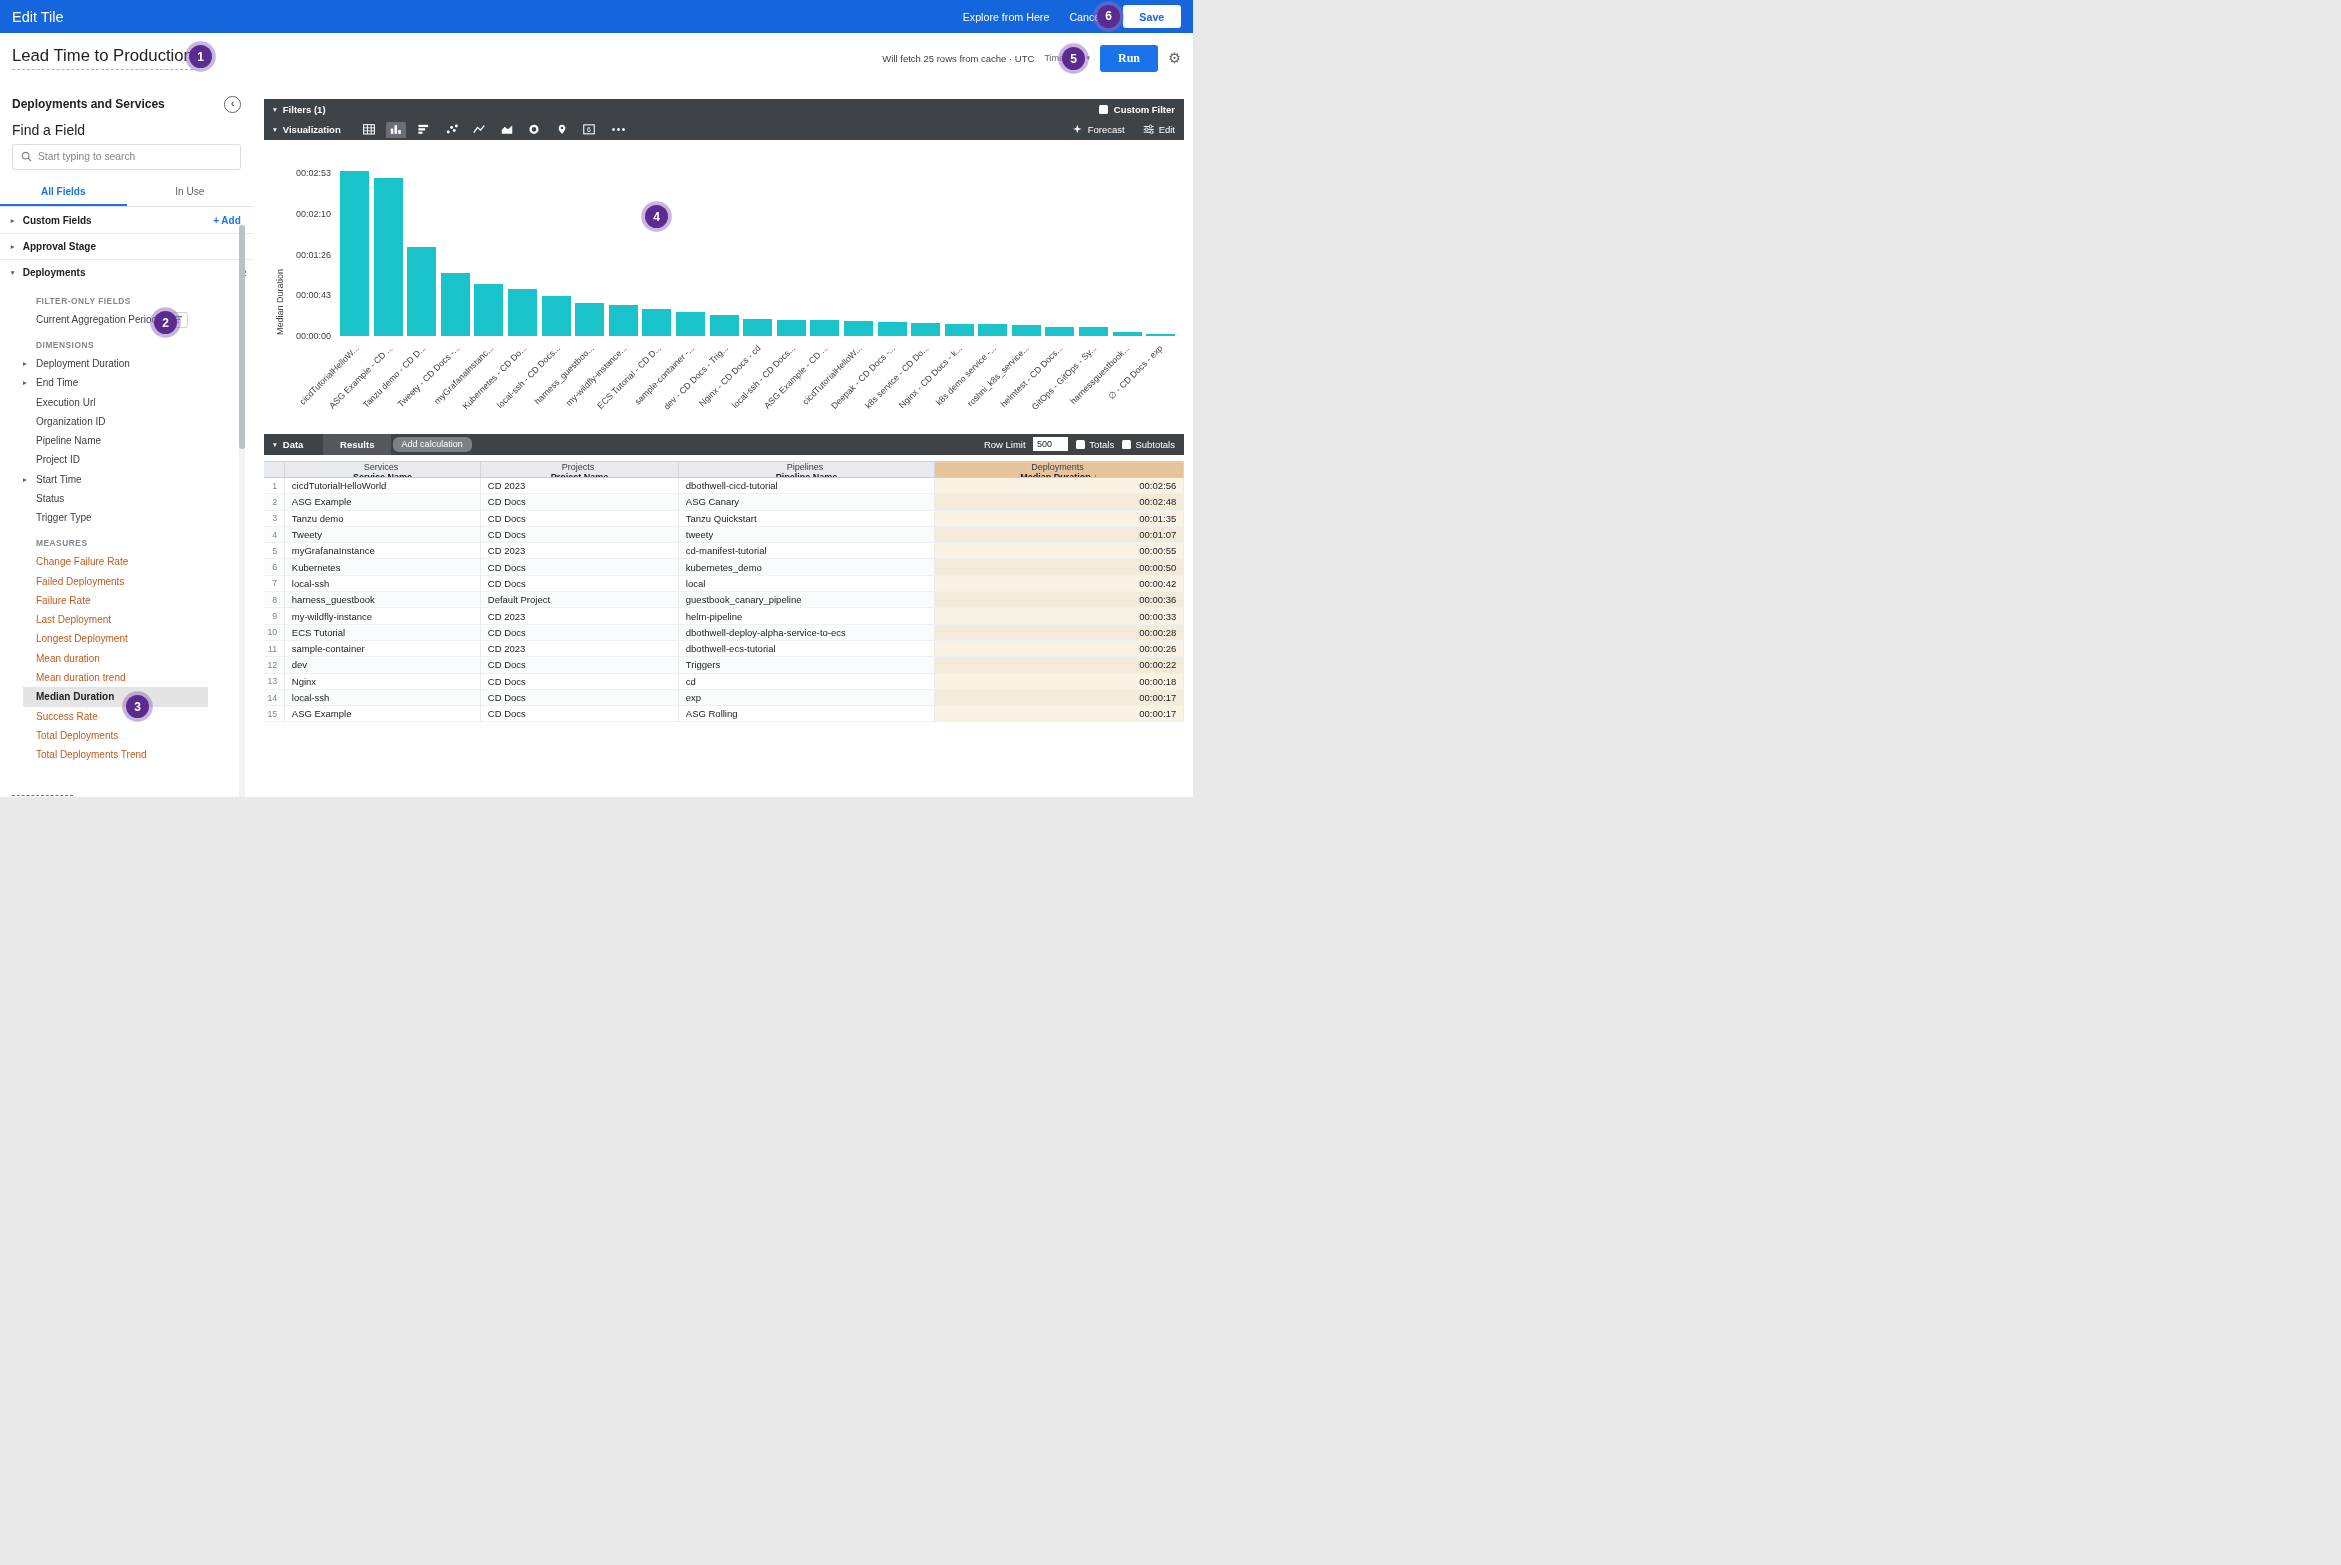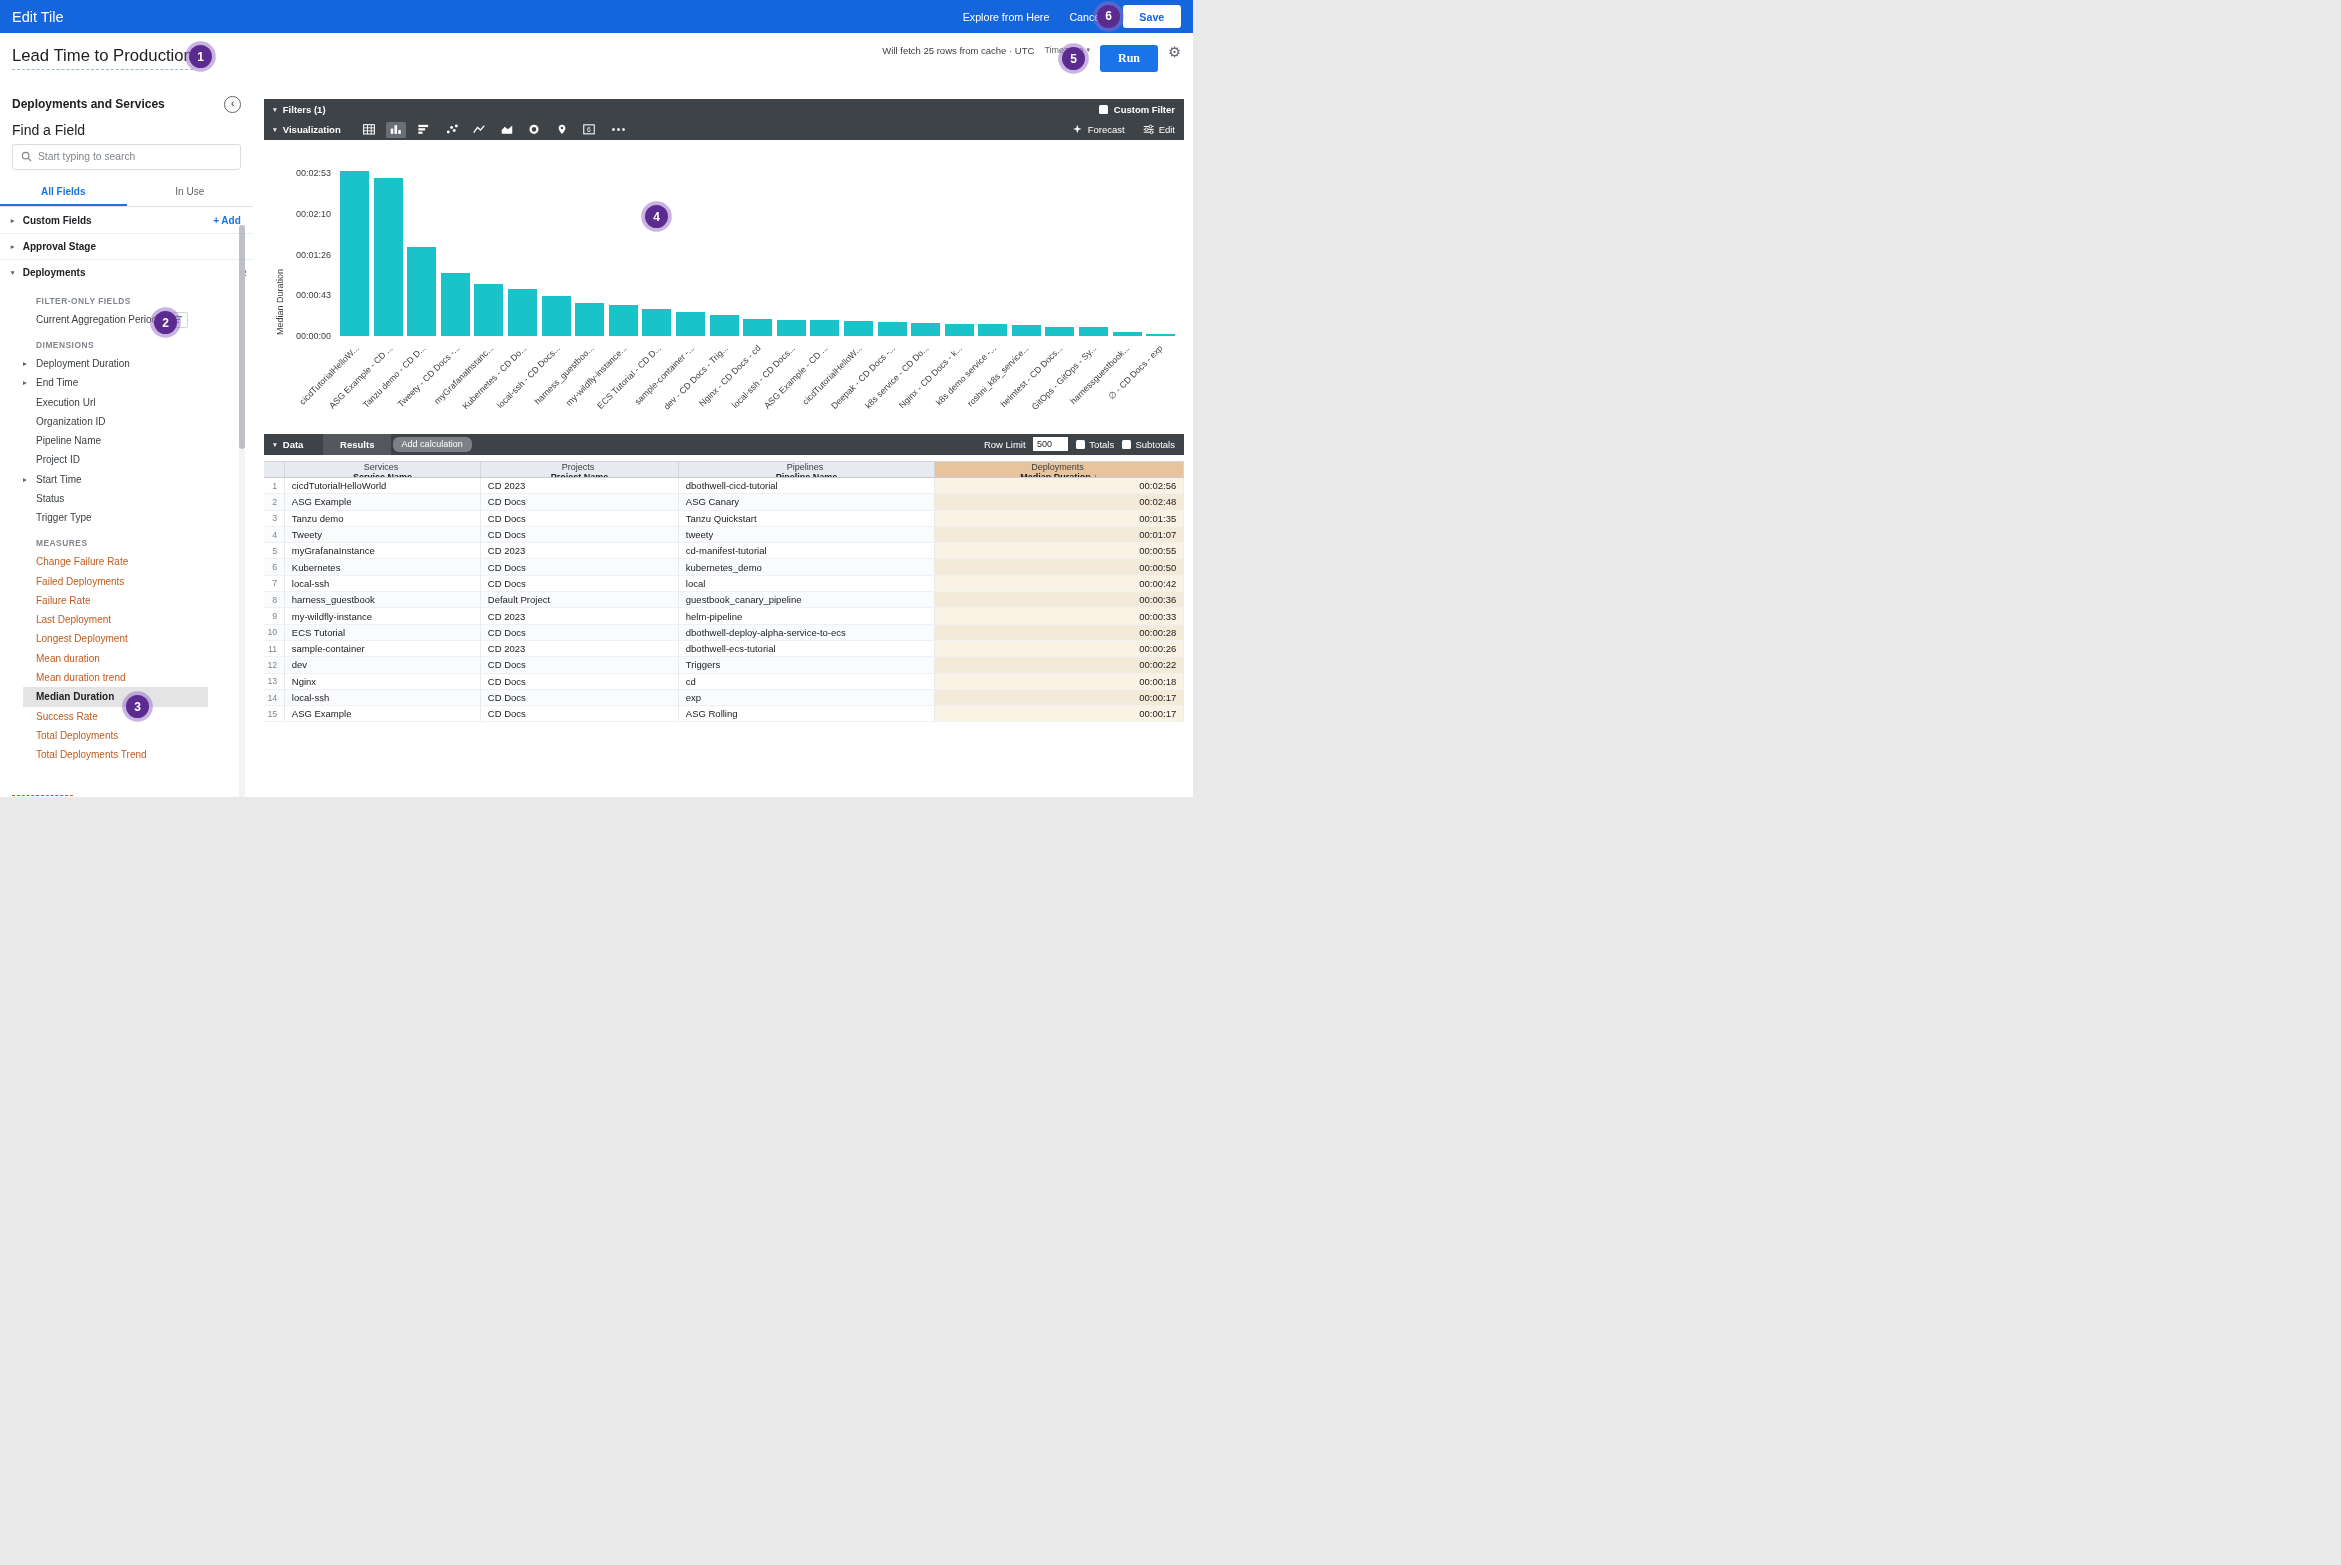--- a/index.html
+++ b/index.html
@@ -9,21 +9,21 @@
   
   .topbar { position:absolute; top:0; left:0; right:0; height:33px; background:#1565dd; display:flex; align-items:center; padding:0 12px; color:#fff; z-index:5; }
   .topbar-title { font-size:14.5px; }
   .topbar-right { margin-left:auto; display:flex; align-items:center; gap:20px; font-size:10.7px; }
   .topbar-link { color:#fff; cursor:pointer; white-space:nowrap; }
   .save-btn { background:#fff; color:#1565dd; font-weight:bold; font-size:10.7px; border:none; border-radius:3px; padding:5.3px 16.7px; cursor:pointer; font-family:inherit; }
 
   
   .tile-row { position:absolute; top:33px; left:0; right:0; height:50px; background:#fff; display:flex; align-items:center; padding:0 12px; }
   .tile-title { font-size:16.7px; font-weight:400; color:#202124; border-bottom:1.5px dashed #9db4d0; padding-bottom:2.3px; }
-  .tile-right { margin-left:auto; display:flex; align-items:flex-start; gap:10px; }
+  .tile-right { margin-left:auto; display:flex; align-items:center; gap:10px; }
   .fetch-info { font-size:9.5px; color:#3c4043; white-space:nowrap; }
   .tz { font-size:9px; color:#5f6368; display:flex; align-items:center; gap:3px; white-space:nowrap; }
   .tz .caret { font-size:6.8px; }
   .run-btn { background:#1a73e8; color:#fff; font-size:12px; font-weight:bold; border:none; border-radius:3px; padding:6px 18px; cursor:pointer; font-family:Liberation Serif, serif; }
   .gear-btn { color:#5f6368; font-size:14.5px; cursor:pointer; line-height:1; }
 
   
   .sidebar { position:absolute; top:84px; left:0; width:253px; bottom:0; background:#fff; }
   .sb-header { display:flex; align-items:center; padding:12px 12px 3px; }
   .sb-title { font-size:12px; font-weight:bold; color:#202124; flex:1; }

